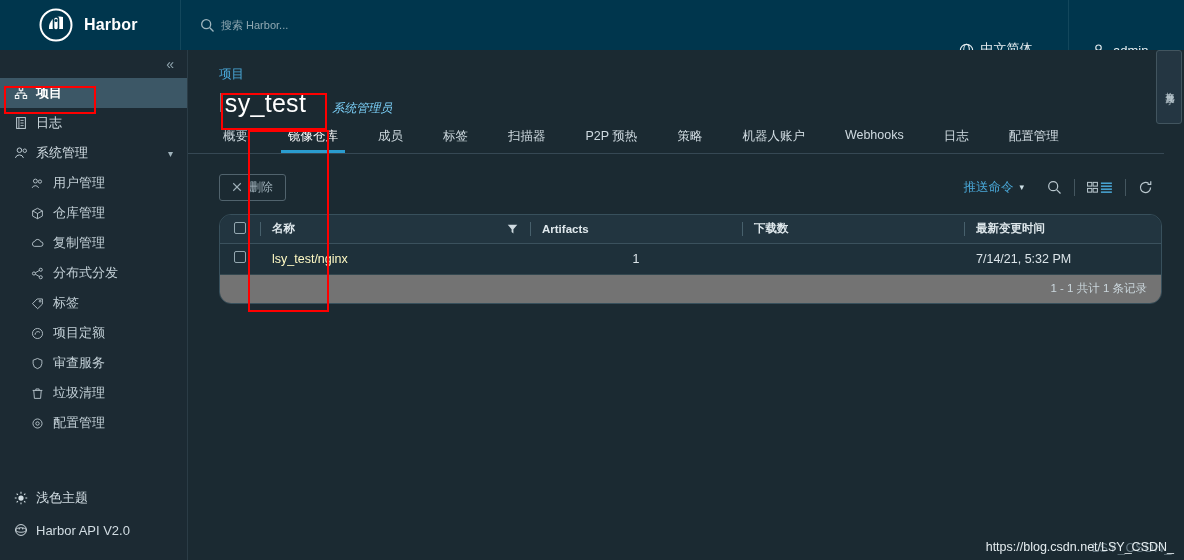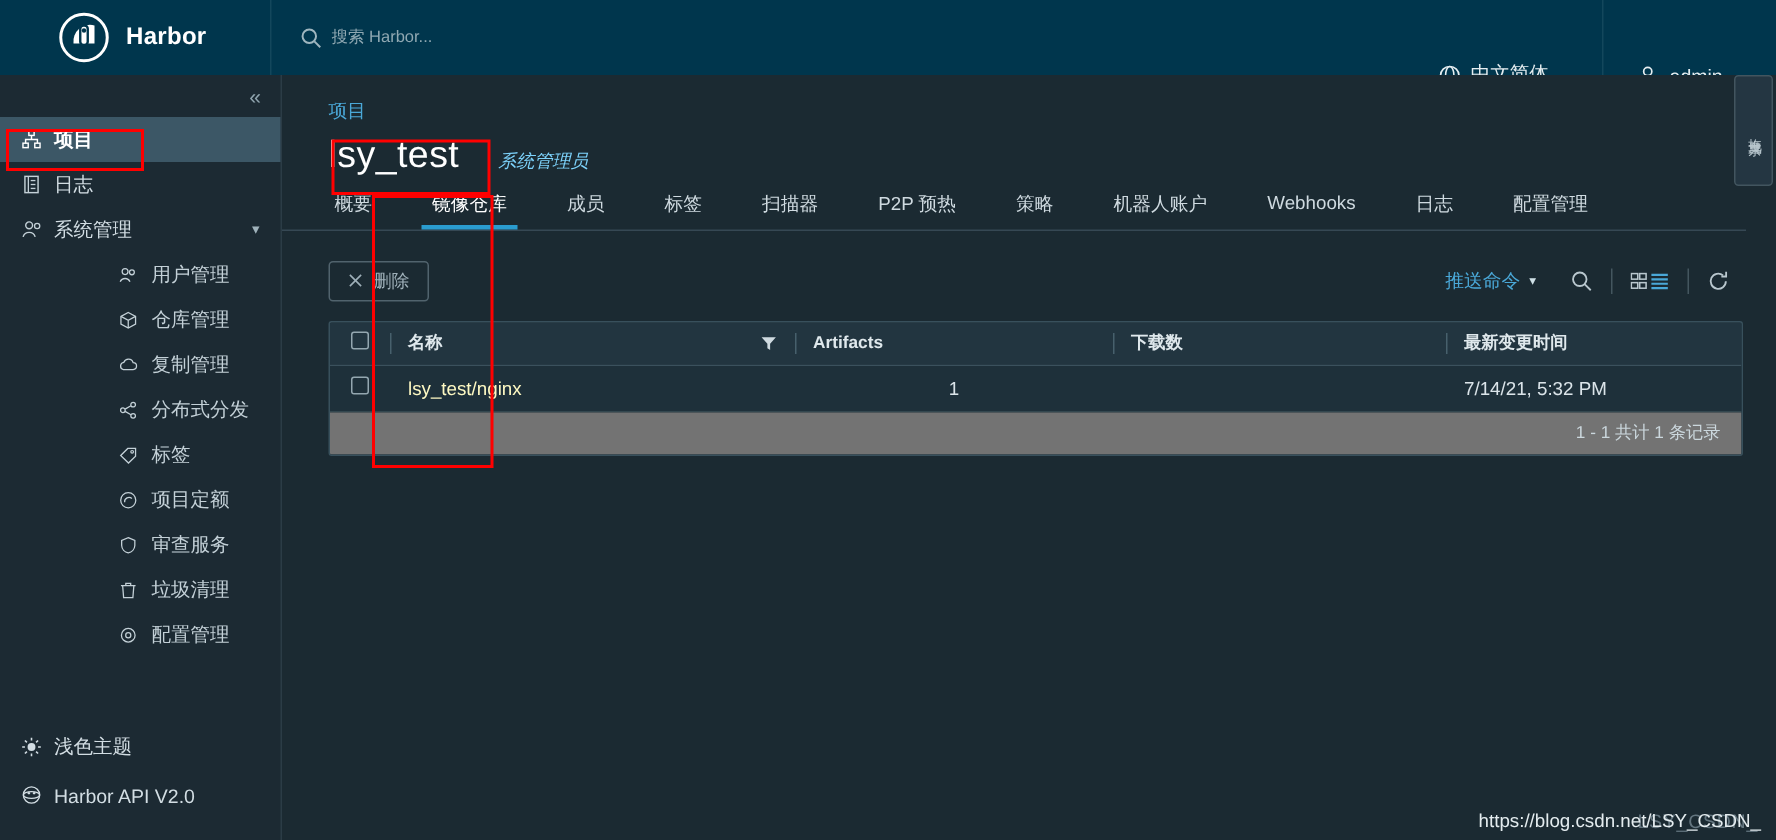--- a/index.html
+++ b/index.html
@@ -35,21 +35,21 @@
     position: absolute; left: 0; top: 50px; width: 188px; height: 510px;
     background: #1c2a33; border-right: 1px solid #2b3c46;
   }
   .collapse-row { height: 28px; display: flex; align-items: center; justify-content: flex-end; padding-right: 13px; }
   .collapse-btn { color: #8fa4ae; font-size: 14px; line-height: 1; }
   .nav-item {
     display: flex; align-items: center; height: 30px; padding-left: 13px;
     color: #d2dde3; font-size: 13px; gap: 8px; position: relative;
   }
   .nav-item.active { background: #3c5766; color: #ffffff; font-weight: bold; }
-  .nav-item.sub { padding-left: 30px; color: #c3d0d7; margin-left: 48px; }
+  .nav-item.sub { padding-left: 30px; color: #c3d0d7; }
   .nav-ico { width: 15px; height: 15px; flex: 0 0 15px; display: inline-flex; align-items: center; justify-content: center; }
   .nav-chevron { margin-left: auto; margin-right: 14px; color: #9fb2bb; font-size: 10px; }
   .sidebar-bottom { position: absolute; left: 0; bottom: 14px; width: 188px; }
   .sidebar-bottom .nav-item { height: 32px; }
   svg { display: block; }
 
   
   .main { position: absolute; left: 188px; top: 50px; width: 996px; height: 510px; background: #1b2a32; }
   .breadcrumb { padding: 16px 0 0 31px; font-size: 12.5px; color: #4aa8d8; }
   .title-row { display: flex; align-items: baseline; gap: 26px; padding: 6px 0 0 31px; }
@@ -68,21 +68,21 @@
     display: inline-flex; align-items: center; gap: 7px; height: 27px; padding: 0 12px;
     border: 1px solid #51636d; border-radius: 3px; color: #9fb0b9; font-size: 12px; background: transparent;
     font-family: inherit;
   }
   .tb-right { margin-left: auto; display: flex; align-items: center; gap: 0; }
   .push-cmd { color: #4aa8d8; font-size: 12.5px; display: flex; align-items: center; gap: 4px; padding-right: 14px; }
   .tb-ico { color: #b9c7ce; padding: 0 9px; display: flex; align-items: center; }
   .tb-sep { width: 1px; height: 17px; background: #44565f; margin: 0 3px; }
 
   
-  .table-wrap { margin: 6px 22px 0 31px; border: 1px solid #38505c; border-radius: 2px; overflow: hidden; }
+  .table-wrap { margin: 6px 22px 0 31px; border: 1px solid #38505c; border-radius: 12px; overflow: hidden; }
   table { width: 100%; border-collapse: collapse; table-layout: fixed; }
   thead th {
     background: #223540; color: #dfe8ec; font-size: 11.5px; font-weight: bold;
     text-align: left; height: 28px; padding: 0 12px; border-bottom: 1px solid #3b515d;
     position: relative;
   }
   thead th + th::before { content: ""; position: absolute; left: 0; top: 7px; bottom: 7px; width: 1px; background: #47606c; }
   .th-check, .td-check { width: 40px; padding: 0 0 0 14px !important; }
   .filter-ico { position: absolute; right: 12px; top: 50%; transform: translateY(-50%); color: #cfdae0; }
   tbody td {

